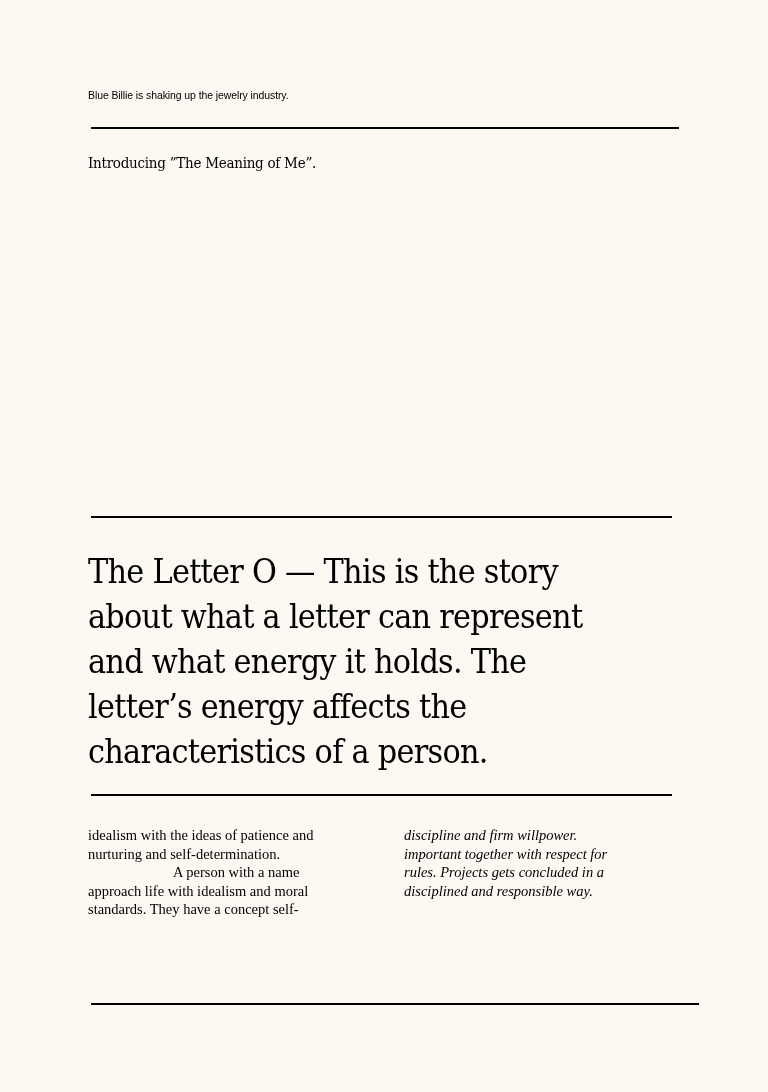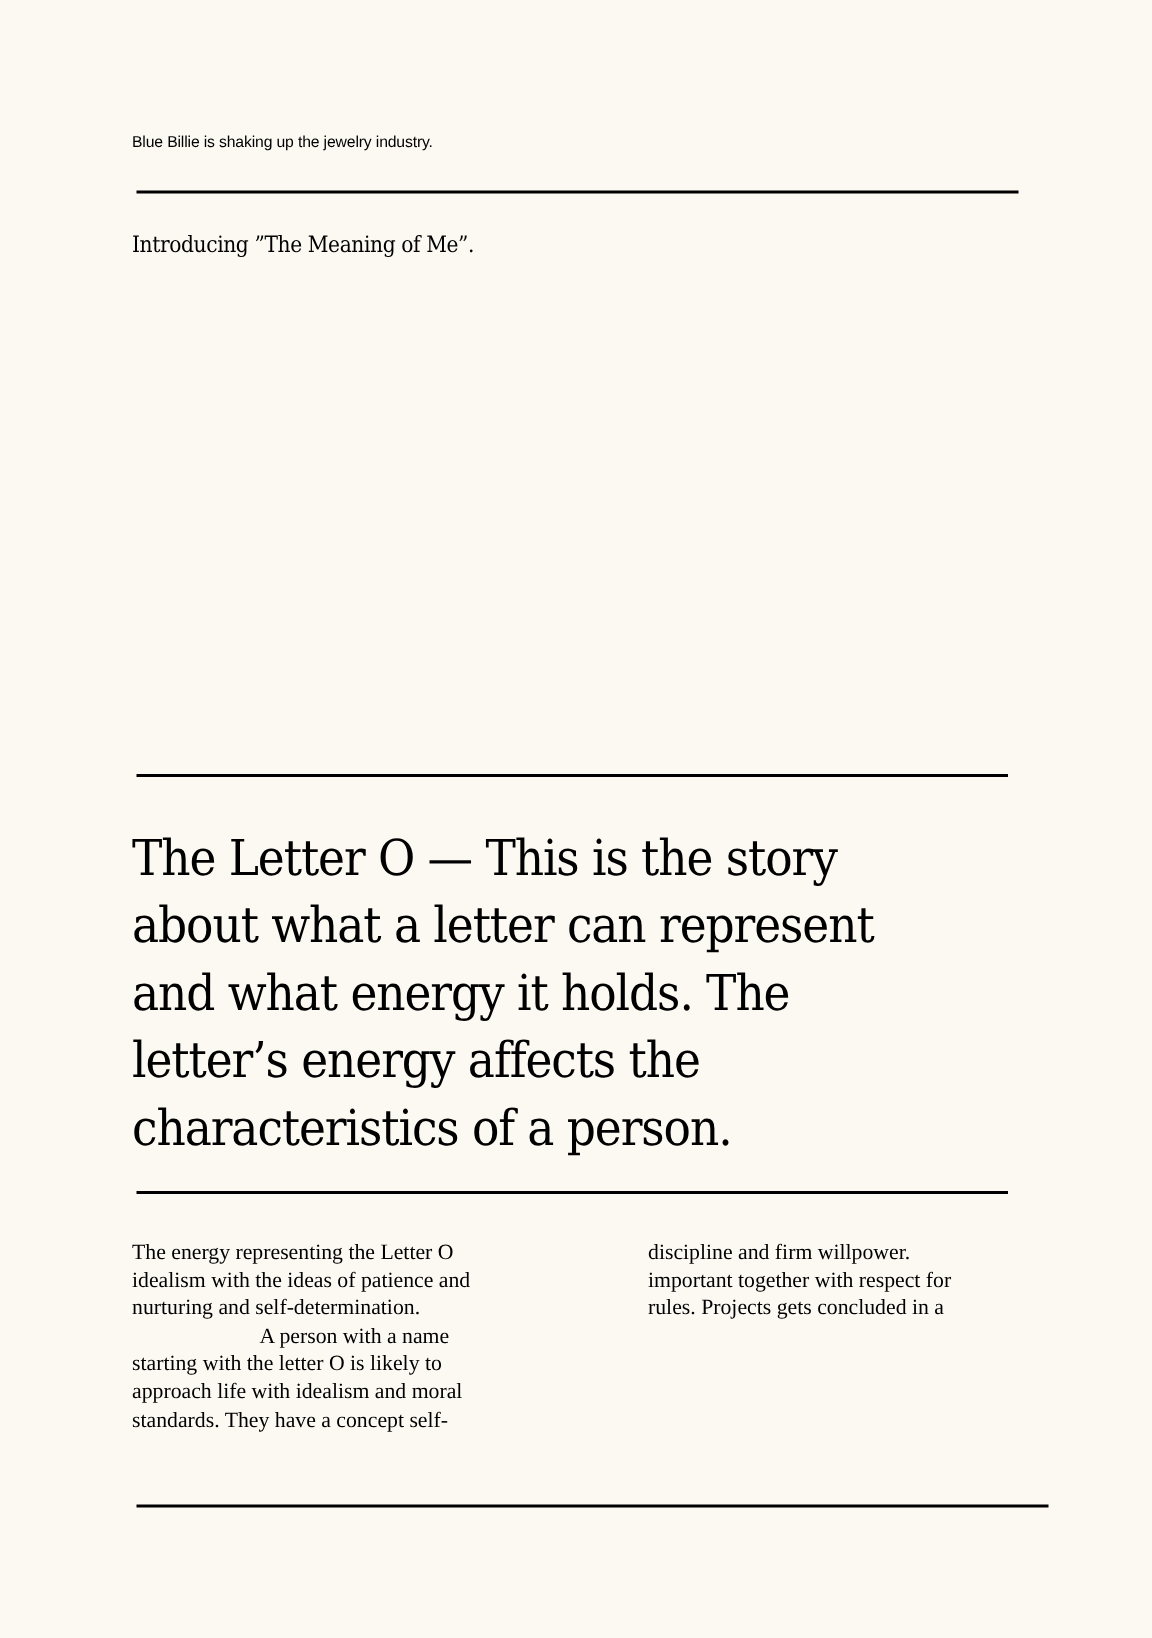--- a/index.html
+++ b/index.html
@@ -40,21 +40,21 @@
     }
     .col {
       top: 826px;
       font-family: "Liberation Serif", serif;
       font-size: 14.5px;
       line-height: 18.6px;
     }
     .col p { margin: 0; white-space: nowrap; }
     .col .indent { padding-left: 85px; }
     .col-left { left: 88px; width: 290px; }
-    .col-right { left: 432px; width: 290px; }
+    .col-right { left: 404px; width: 290px; font-style: italic; }
   </style>
 </head>
 <body>
 
 <div class="abs tagline">Blue Billie is shaking up the jewelry industry.</div>
 
 <div class="rule" style="left:91px; top:127px; width:588px;"></div>
 
 <div class="abs intro">Introducing ”The Meaning of Me”.</div>
 
@@ -64,28 +64,27 @@
   <div>The Letter O — This is the story</div>
   <div>about what a letter can represent</div>
   <div>and what energy it holds. The</div>
   <div>letter’s energy affects the</div>
   <div>characteristics of a person.</div>
 </h1>
 
 <div class="rule" style="left:91px; top:794px; width:581px;"></div>
 
 <div class="abs col col-left">
-  <p>The energy representing the Letter O</p>
   <p>idealism with the ideas of patience and</p>
   <p>nurturing and self-determination.</p>
   <p class="indent">A person with a name</p>
-  <p>starting with the letter O is likely to</p>
   <p>approach life with idealism and moral</p>
   <p>standards. They have a concept self-</p>
 </div>
 
 <div class="abs col col-right">
   <p>discipline and firm willpower.</p>
   <p>important together with respect for</p>
   <p>rules. Projects gets concluded in a</p>
+  <p>disciplined and responsible way.</p>
 </div>
 
 <div class="rule" style="left:91px; top:1003px; width:608px;"></div>
 
 </body></html>

